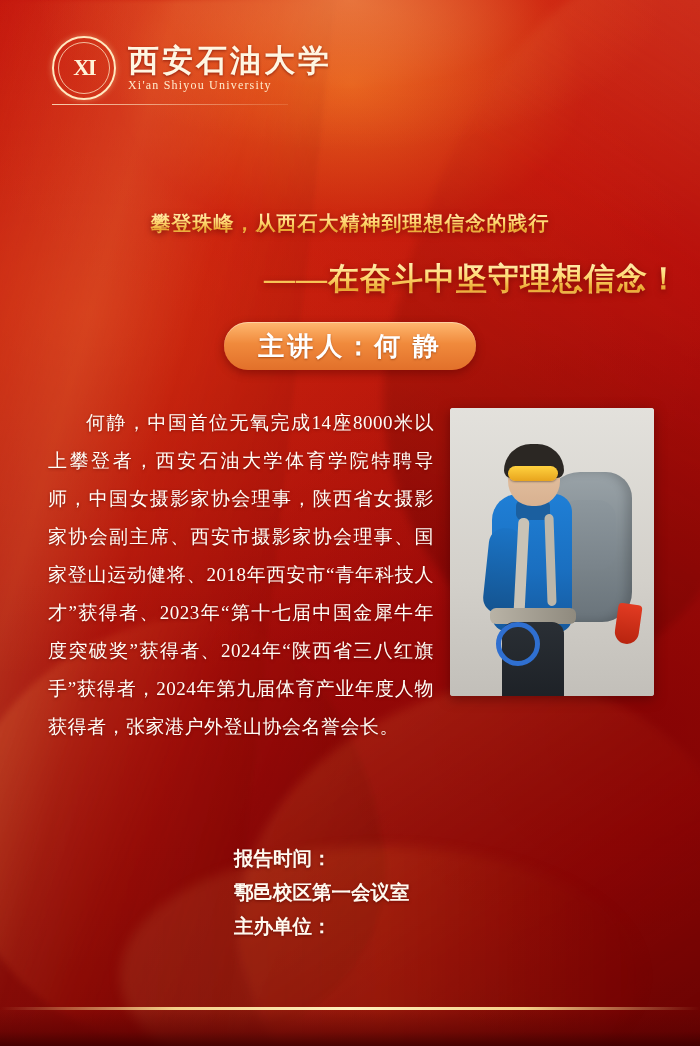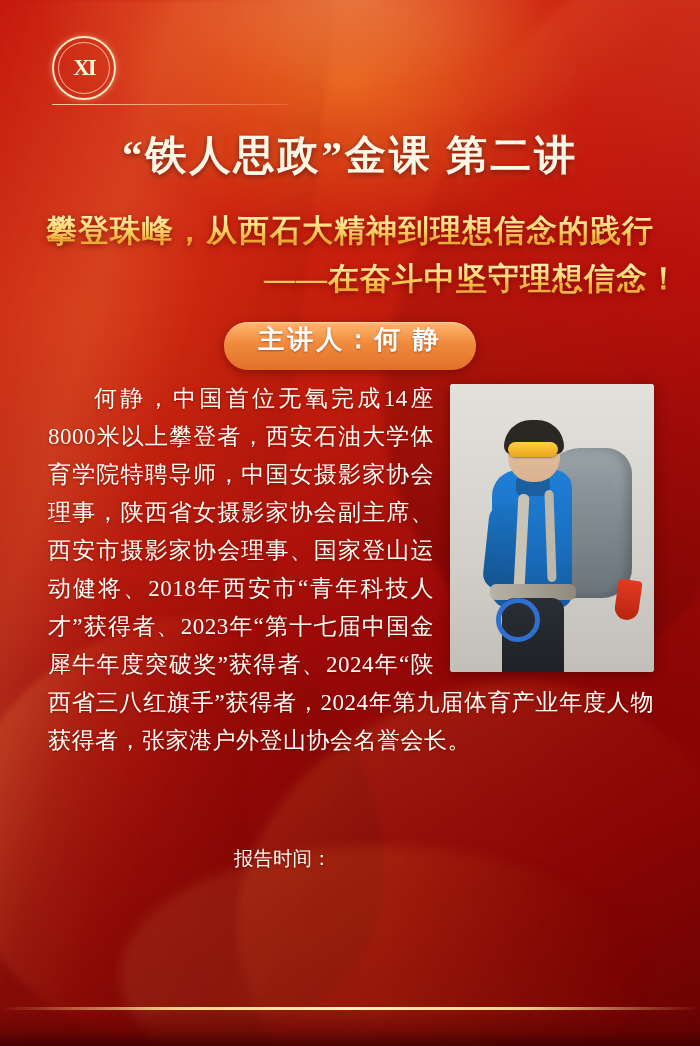--- a/index.html
+++ b/index.html
@@ -114,62 +114,62 @@
     position:absolute;left:0;top:128px;width:700px;text-align:center;
     font-family:"Liberation Serif", serif;
     font-size:41px;font-weight:bold;letter-spacing:3px;
     color:#fff7e6;
     text-shadow:0 2px 6px rgba(90,0,0,0.75), 0 0 14px rgba(255,180,90,0.35);
     z-index:5;
   }
   .title-sub1{
     position:absolute;left:0;top:210px;width:700px;text-align:center;
     font-family:"Liberation Serif", serif;
+    font-size:20px;font-weight:bold;letter-spacing:1px;
+    background:linear-gradient(180deg,#fff3c4 0%,#ffd871 45%,#e9a52e 75%,#f6d88e 100%);
+    -webkit-background-clip:text;background-clip:text;
+    color:transparent;
+    -webkit-text-fill-color:transparent;
+    filter:drop-shadow(0 2px 3px rgba(90,0,0,0.6));
+    z-index:5;
+  }
+  .title-sub2{
+    position:absolute;left:14px;top:258px;width:700px;text-align:right;
+    padding-right:34px;box-sizing:border-box;
+    font-family:"Liberation Serif", serif;
     font-size:31px;font-weight:bold;letter-spacing:1px;
     background:linear-gradient(180deg,#fff3c4 0%,#ffd871 45%,#e9a52e 75%,#f6d88e 100%);
     -webkit-background-clip:text;background-clip:text;
     color:transparent;
     -webkit-text-fill-color:transparent;
     filter:drop-shadow(0 2px 3px rgba(90,0,0,0.6));
     z-index:5;
   }
-  .title-sub2{
-    position:absolute;left:14px;top:258px;width:700px;text-align:right;
-    padding-right:34px;box-sizing:border-box;
-    font-family:"Liberation Serif", serif;
-    font-size:31px;font-weight:bold;letter-spacing:1px;
-    background:linear-gradient(180deg,#fff3c4 0%,#ffd871 45%,#e9a52e 75%,#f6d88e 100%);
-    -webkit-background-clip:text;background-clip:text;
-    color:transparent;
-    -webkit-text-fill-color:transparent;
-    filter:drop-shadow(0 2px 3px rgba(90,0,0,0.6));
-    z-index:5;
-  }
 
   
   .speaker-pill{
     position:absolute;left:50%;transform:translateX(-50%);top:322px;
     min-width:252px;height:48px;border-radius:24px;
     background:linear-gradient(180deg,#ffb870 0%,#f08a3c 45%,#e2702a 100%);
     box-shadow:0 3px 10px rgba(80,0,0,0.45), inset 0 1px 0 rgba(255,255,255,0.35);
-    display:flex;justify-content:center;
+    display:flex;align-items:center;justify-content:center;
     z-index:6;
   }
   .speaker-pill span{
     font-family:"Liberation Serif", serif;
     font-size:26px;font-weight:bold;color:#ffffff;letter-spacing:3px;
     text-shadow:0 1px 2px rgba(120,40,0,0.55);
   }
 
   
   .bio{
-    position:absolute;left:48px;top:380px;width:606px;
+    position:absolute;left:48px;top:404px;width:606px;
     z-index:6;
     font-family:"Liberation Serif", serif;
-    font-size:23px;line-height:38px;letter-spacing:0.5px;
+    font-size:19px;line-height:38px;letter-spacing:0.5px;
     color:#fffdf6;
     text-align:justify;
     text-shadow:0 1px 3px rgba(90,0,0,0.55);
   }
   .bio p{margin:0;text-indent:2em;}
   .photo{
     float:right;
     width:204px;height:288px;
     margin:4px 0 6px 16px;
     border-radius:3px;
@@ -250,44 +250,47 @@
 
   
   .details{
     position:absolute;right:46px;top:842px;width:420px;
     z-index:6;
     font-family:"Liberation Serif", serif;
     color:#fffaf0;
     font-size:19.5px;line-height:34px;
     text-shadow:0 1px 3px rgba(80,0,0,0.6);
   }
-  .drow{display:flex;gap:6px;justify-content:flex-start;}
+  .drow{display:flex;gap:6px;justify-content:flex-start;font-weight:bold;}
   .dlabel{white-space:nowrap;}
   .dvalue{white-space:nowrap;}
 </style>
 </head>
 <body>
 
 <div class="poster">
 
   <div class="drape d1"></div>
   <div class="drape d3"></div>
   <div class="drape d2"></div>
   <div class="drape d4"></div>
   <div class="drape d5"></div>
   <div class="glow-top"></div>
 
   <div class="logo-row">
     <div class="logo-seal">
       <span>XI</span>
     </div>
+    <div class="logo-text">
+      <div class="logo-cn">西安石油大学</div>
+      <div class="logo-en">Xi'an Shiyou University</div>
+    </div>
   </div>
   <div class="logo-rule"></div>
 
-  <div class="title-main">“铁人思政”金课  第二讲</div>
   <div class="title-sub1">攀登珠峰，从西石大精神到理想信念的践行</div>
   <div class="title-sub2">——在奋斗中坚守理想信念！</div>
 
   <div class="speaker-pill">
     <span>主讲人：何 静</span>
   </div>
 
   <div class="bio">
     <div class="photo">
       <div class="ph-bg"></div>
@@ -306,20 +309,22 @@
       <div class="ph-rope"></div>
     </div>
     <p>何静，中国首位无氧完成14座8000米以上攀登者，西安石油大学体育学院特聘导师，中国女摄影家协会理事，陕西省女摄影家协会副主席、西安市摄影家协会理事、国家登山运动健将、2018年西安市“青年科技人才”获得者、2023年“第十七届中国金犀牛年度突破奖”获得者、2024年“陕西省三八红旗手”获得者，2024年第九届体育产业年度人物获得者，张家港户外登山协会名誉会长。</p>
   </div>
 
   <div class="details">
     <div class="drow">
       <span class="dlabel">报告时间：</span>
     </div>
     <div class="drow">
+      <span class="dvalue">鄠邑校区第一会议室</span>
     </div>
     <div class="drow">
+      <span class="dlabel">主办单位：</span>
     </div>
   </div>
 
   <div class="gold-line"></div>
   <div class="bottom-band"></div>
 </div>
 
 </body></html>

